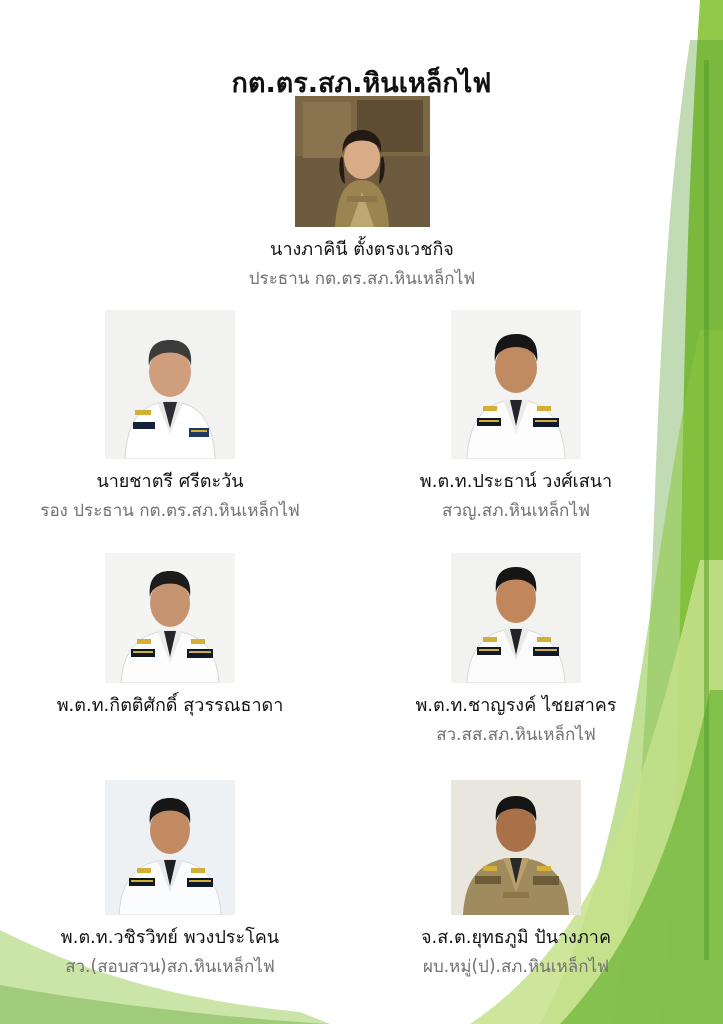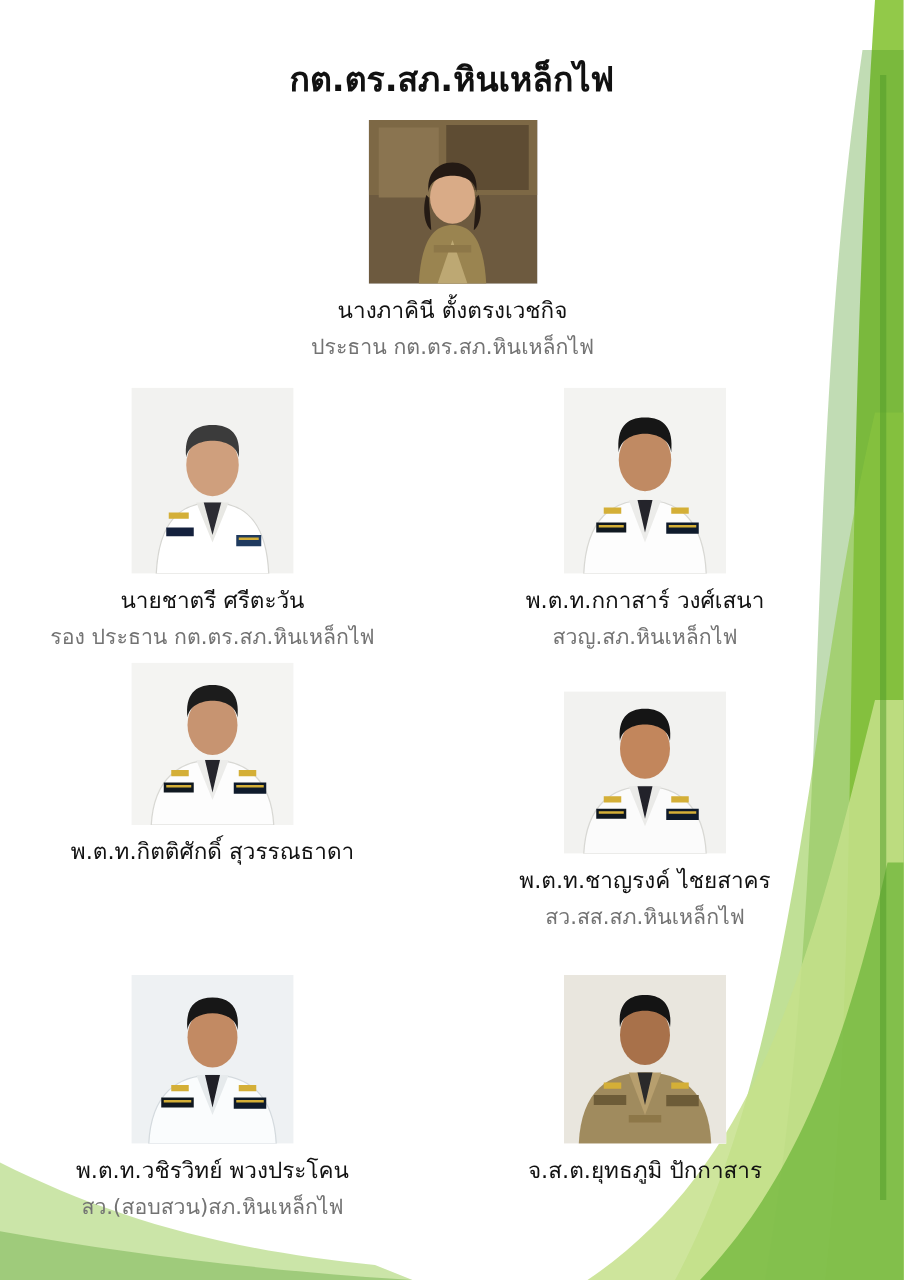--- a/index.html
+++ b/index.html
@@ -34,21 +34,21 @@
     box-sizing: border-box;
   }
 
   .title {
     text-align: center;
     font-family: "DejaVu Sans", sans-serif;
     font-size: 27px;
     font-weight: bold;
     color: #111111;
     letter-spacing: 0px;
-    padding-top: 50px;
+    padding-top: 68px;
     line-height: 1.1;
   }
 
   
   .person {
     position: absolute;
     text-align: center;
   }
   .photo {
     display: block;
@@ -72,21 +72,21 @@
     color: #737373;
     margin-top: 4px;
     line-height: 1.45;
     white-space: nowrap;
   }
 
   
   #p-chair   { left: 182px; top: 96px;  width: 360px; }
   #p-vice    { left: 20px;  top: 310px; width: 300px; }
   #p-sawayo  { left: 366px; top: 310px; width: 300px; }
-  #p-sawapo  { left: 20px;  top: 530px; width: 300px; }
+  #p-sawapo  { left: 20px;  top: 553px; width: 300px; }
   #p-sawasos { left: 366px; top: 553px; width: 300px; }
   #p-sawasob { left: 20px;  top: 780px; width: 300px; }
   #p-phubo   { left: 366px; top: 780px; width: 300px; }
 </style>
 </head>
 <body>
 
 <div class="bg-layer">
   <svg width="723" height="1024" viewBox="0 0 723 1024" xmlns="http://www.w3.org/2000/svg">
 
@@ -156,21 +156,21 @@
         <ellipse cx="65" cy="58" rx="21" ry="25" fill="#c08a63"></ellipse>
         <path d="M44 52 C46 32 84 32 86 52 C88 32 80 24 65 24 C50 24 42 32 44 52 Z" fill="#161616"></path>
         <rect x="26" y="108" width="24" height="8" fill="#101820"></rect>
         <rect x="28" y="110" width="20" height="2" fill="#d4af37"></rect>
         <rect x="82" y="108" width="26" height="9" fill="#0e1a2b"></rect>
         <rect x="84" y="110" width="22" height="2" fill="#d4af37"></rect>
         <rect x="32" y="96" width="14" height="5" fill="#d4af37"></rect>
         <rect x="86" y="96" width="14" height="5" fill="#d4af37"></rect>
       </svg>
     </div>
-    <div class="pname">พ.ต.ท.กกาสาร์  วงศ์เสนา</div>
+    <div class="pname">พ.ต.ท.ประธาน์  วงศ์เสนา</div>
     <div class="prole">สวญ.สภ.หินเหล็กไฟ</div>
   </div>
 
   <div class="person" id="p-sawapo">
     <div class="photo" style="width:130px;height:130px;background:#ffffff;">
       <svg width="130" height="130" viewBox="0 0 130 130" xmlns="http://www.w3.org/2000/svg">
         <rect width="130" height="130" fill="#f4f4f2"></rect>
         <path d="M16 130 C18 92 40 78 65 78 C90 78 112 92 114 130 Z" fill="#fdfdfd" stroke="#d8d8d4" stroke-width="1"></path>
         <path d="M52 78 L65 110 L78 78 Z" fill="#ececea"></path>
         <path d="M59 78 L65 104 L71 78 Z" fill="#24242b"></path>
@@ -238,16 +238,17 @@
         <path d="M59 78 L65 104 L71 78 Z" fill="#2a2a2a"></path>
         <ellipse cx="65" cy="48" rx="20" ry="24" fill="#a8714a"></ellipse>
         <path d="M45 42 C47 24 83 24 85 42 C87 24 79 16 65 16 C51 16 43 24 45 42 Z" fill="#141414"></path>
         <rect x="24" y="96" width="26" height="8" fill="#6d5c38"></rect>
         <rect x="82" y="96" width="26" height="9" fill="#6d5c38"></rect>
         <rect x="32" y="86" width="14" height="5" fill="#d4af37"></rect>
         <rect x="86" y="86" width="14" height="5" fill="#d4af37"></rect>
         <rect x="52" y="112" width="26" height="6" fill="#8d7748"></rect>
       </svg>
     </div>
-    <div class="pname">จ.ส.ต.ยุทธภูมิ  ปักกาสาร</div>
+    <div class="pname">จ.ส.ต.ยุทธภูมิ  ปันางภาค</div>
+    <div class="prole">ผบ.หมู่(ป).สภ.หินเหล็กไฟ</div>
   </div>
 
 </div>
 
 </body></html>

